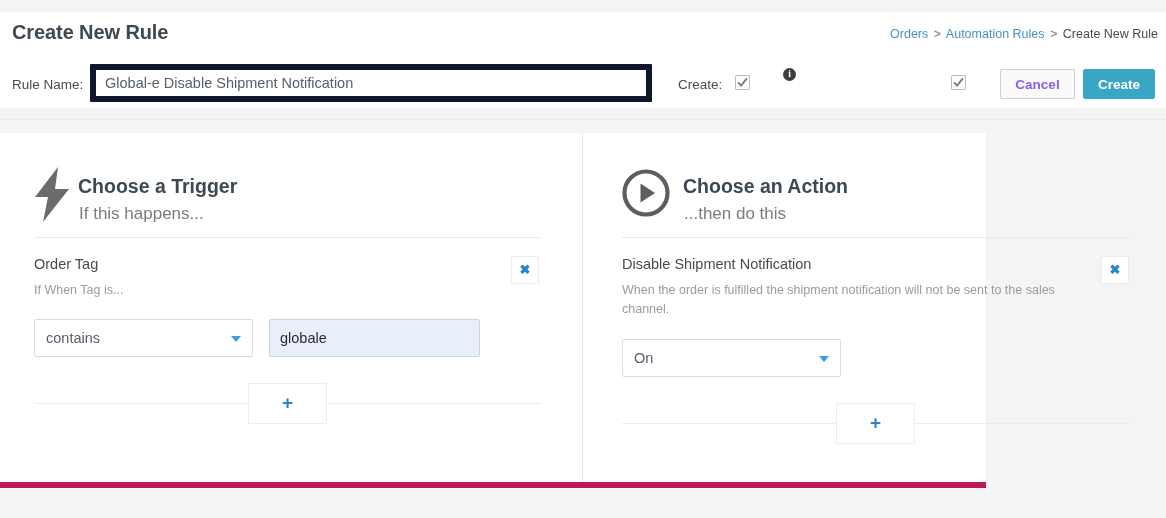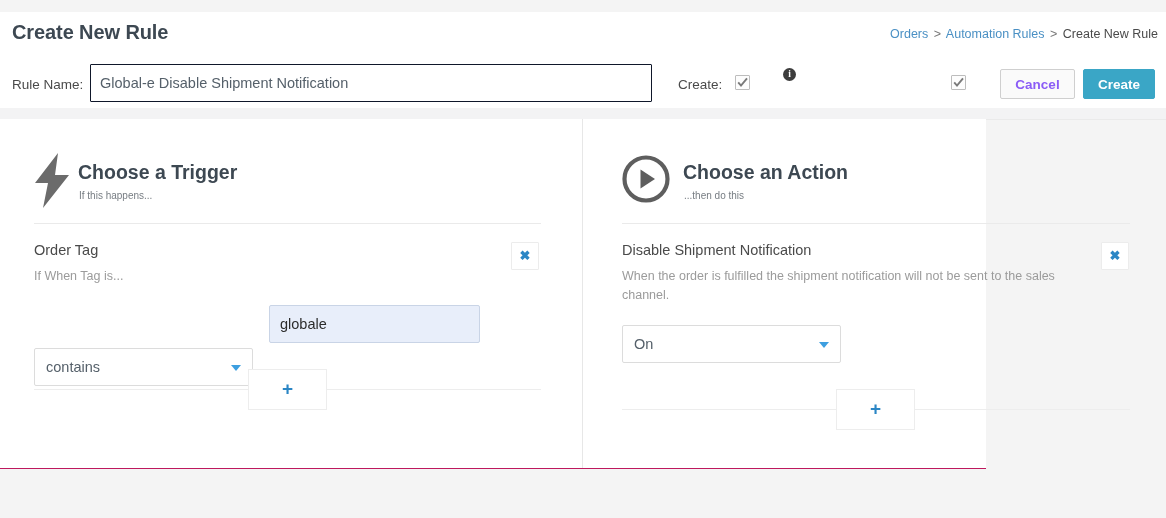--- a/index.html
+++ b/index.html
@@ -58,21 +58,21 @@
     left: 12px; top: 65px;
     font-size: 13.5px;
     color: #4a4a4a;
   }
   .rulename-input {
     position: absolute;
     left: 90px; top: 52px;
     width: 562px;
     height: 38px;
     box-sizing: border-box;
-    border: 1px solid #0f172a;
+    border: 6px solid #0f172a;
     background: #fff;
     font-family: "Liberation Sans", sans-serif;
     font-size: 14.5px;
     color: #55606a;
     padding: 0 9px;
     border-radius: 1px;
     outline: none;
   }
 
   
@@ -148,46 +148,46 @@
     left: 0; top: 108px;
     width: 1166px;
     height: 11px;
     background: #f3f3f4;
     border-bottom: 1px solid #eaeaea;
   }
 
   
   .card {
     position: absolute;
-    left: 0; top: 119px;
+    left: 0; top: 133px;
     width: 986px;
     height: 349px;
     background: #ffffff;
-    border-bottom: 1px solid #be185d;
+    border-bottom: 6px solid #be185d;
   }
   .vdivider {
     position: absolute;
     left: 582px; top: 0px;
     width: 1px; height: 349px;
     background: #e7e7e7;
   }
 
   .col { position: absolute; top: 0; }
   .col-left  { left: 0px;   width: 582px; }
   .col-right { left: 583px; width: 583px; }
   .colhead-title {
     position: absolute;
     font-size: 19.5px;
     font-weight: bold;
     color: #3d4852;
     white-space: nowrap;
   }
   .colhead-sub {
     position: absolute;
-    font-size: 10px;
+    font-size: 17px;
     color: #777d83;
     white-space: nowrap;
   }
 
   .bolt-icon { position: absolute; left: 31px; top: 153px; }
   .play-icon { position: absolute; left: 621px; top: 154px; }
 
   .hr {
     position: absolute;
     height: 1px;
@@ -340,21 +340,21 @@
     <div class="colhead-title" style="left:78px; top:42px;">Choose a Trigger</div>
     <div class="colhead-sub" style="left:79px; top:71px;">If this happens...</div>
 
     <div class="hr" style="left:34px; top:104px; width:507px;"></div>
 
     <div class="item-title" style="left:34px; top:123px;">Order Tag</div>
     <div class="item-desc" style="left:34px; top:148px; width:430px;">If When Tag is...</div>
 
     <div class="x-btn" style="left:511px; top:242px; top:123px;">✖</div>
 
-    <div class="select" style="left:34px; top:186px; width:219px;margin-top:43px;">
+    <div class="select" style="left:34px; top:186px; width:219px;">
       <span class="sel-text">contains</span>
       <span class="caret"></span>
     </div>
 
     <input class="val-input" type="text" style="left: 269px; top: 186px; width: 211px;" value="globale">
 
     <div class="add-wrap" style="left:34px; top:250px; width:507px; height:41px;">
       <div class="add-line" style="width:507px;"></div>
       <div class="add-btn" style="left:214px;">+</div>
     </div>

